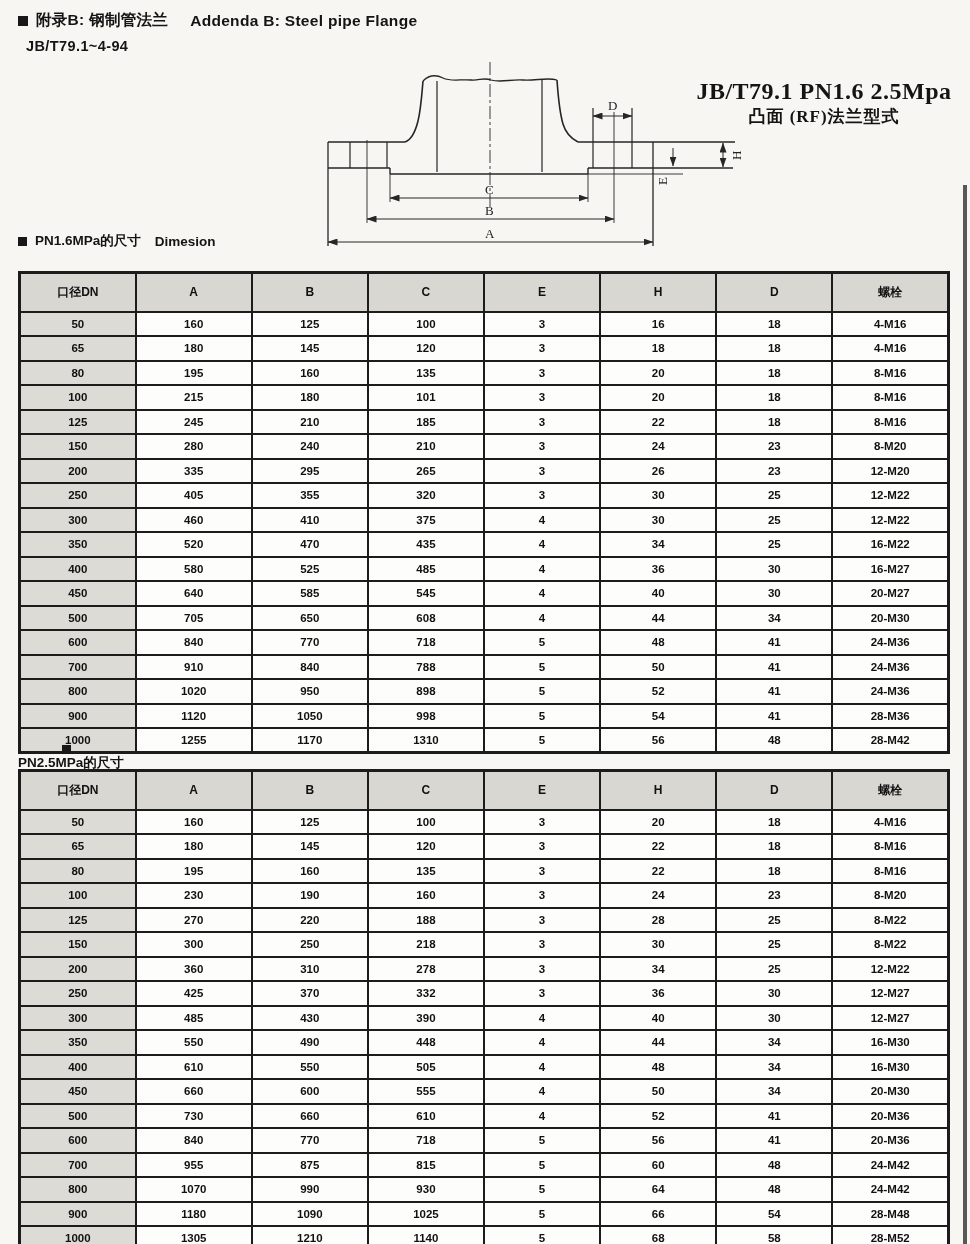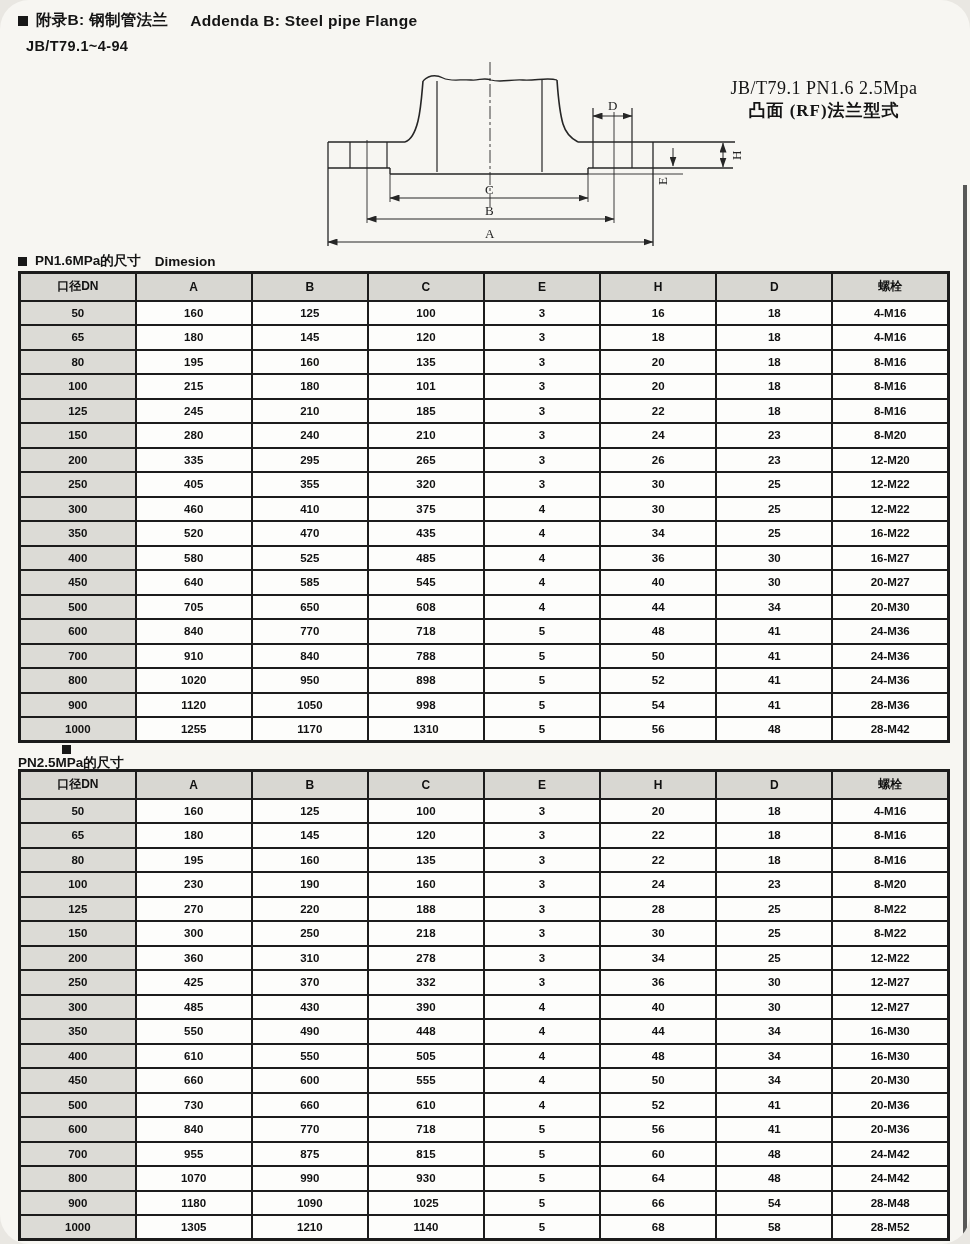--- a/index.html
+++ b/index.html
@@ -5,55 +5,55 @@
   :root{
     --page_bg:#f7f6f2;
     --header_bg:#d8d7d2;
     --label_bg:#dcdbd6;
     --border:#1c1c1c;
     --ink:#141414;
   }
   *{box-sizing:border-box;margin:0;padding:0;}
   html,body{background:#e9e7e2;}
   body{font-family:"Liberation Sans",sans-serif;color:var(--ink);}
-  .page{position:relative;width:970px;height:1244px;background:var(--page_bg);overflow:hidden;margin:0 auto;border-radius:29px;}
+  .page{position:relative;width:970px;height:1244px;background:var(--page_bg);overflow:hidden;margin:0 auto;}
 
   
   .doc-header{position:absolute;left:18px;top:10px;}
   .title-line{display:flex;align-items:center;font-size:15.5px;font-weight:700;letter-spacing:.3px;}
   .bullet{display:inline-block;width:10px;height:10px;background:#181818;margin-right:8px;flex:0 0 auto;}
   .title-cn{margin-right:22px;}
   .std-line{font-size:14.5px;font-weight:700;margin:7px 0 0 8px;letter-spacing:.4px;}
 
   
   .drawing-caption{position:absolute;left:688px;top:78px;width:272px;text-align:center;font-family:"Liberation Serif",serif;}
-  .cap1{font-size:18px;font-weight:400;letter-spacing:.5px;white-space:nowrap;}
+  .cap1{font-size:24px;font-weight:700;letter-spacing:.5px;white-space:nowrap;}
   .cap2{font-size:17px;font-weight:700;margin-top:0;letter-spacing:1px;}
 
   
   .drawing{position:absolute;left:295px;top:50px;}
   .drawing svg text{font-family:"Liberation Serif",serif;font-size:13px;fill:#222;}
 
   
   .section-title{position:absolute;left:18px;display:flex;align-items:center;font-size:13.5px;font-weight:700;}
   .section-title .bullet{width:9px;height:9px;}
   .section-title .sub{margin-left:14px;font-weight:700;}
-  #section1{top:252px;}
+  #section1{top:232px;}
   #section2{top:745px;flex-direction:column;}
 
   
   table.dim{position:absolute;left:18px;width:932px;border-collapse:collapse;table-layout:fixed;
             border:3px solid var(--border);background:#fdfdfb;}
   #table1{top:271px;}
   #table2{top:769px;}
   table.dim th,table.dim td{border:2px solid var(--border);text-align:center;vertical-align:middle;
             font-size:11.5px;font-weight:700;height:24.5px;padding:0 2px;color:#111;}
   table.dim th{background:var(--header_bg);font-size:12px;}
   table.dim td.dn{background:var(--label_bg);}
-  table.dim thead tr{height:28px;}
+  table.dim thead tr{height:39px;}
 
   
   .page-edge{position:absolute;left:963px;top:185px;width:4px;height:1059px;background:#3c3c3c;opacity:.85;}
 </style>
 </head>
 <body>
 
 <div class="page">
 
   <div class="doc-header">

